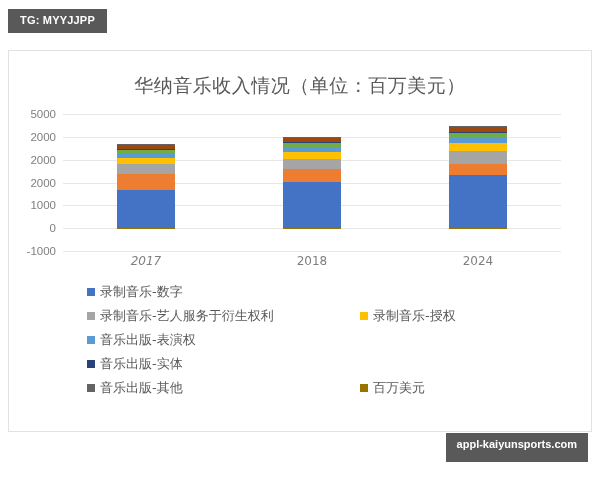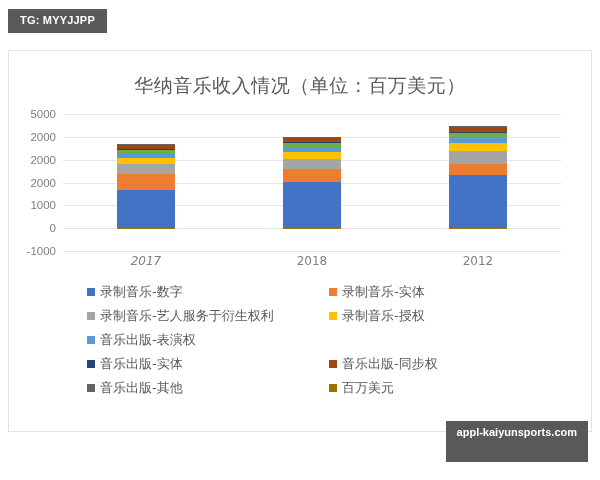--- a/index.html
+++ b/index.html
@@ -68,39 +68,40 @@
     margin-top:3px;
   }
   
   #legend{
     position:absolute;left:78px;top:232px;
     width:470px;
   }
   .legend-row{
     display:flex;
     margin-bottom:6px;
+    gap:31px;
   }
   .legend-item{
     display:flex;align-items:center;
     font-size:13px;color:#595959;
     font-family:"DejaVu Sans","Liberation Sans",sans-serif;
     white-space:nowrap;
   }
   .legend-item.col-a{width:242px;}
   .legend-swatch{
     width:8px;height:8px;
     margin-right:5px;
     flex:0 0 auto;
   }
   
   #watermark{
     position:absolute;right:12px;bottom:18px;
     background:#595959;color:#ffffff;
     font-size:11px;font-weight:bold;
-    padding:6px 11px 24px 11px;line-height:1;
+    padding:6px 11px 12px 11px;line-height:1;
   }
 </style>
 </head>
 <body>
 
 <div id="tg-badge">TG: MYYJJPP</div>
 
 <div id="chart-card">
 
   <div id="chart-title">华纳音乐收入情况（单位：百万美元）</div>
@@ -161,34 +162,30 @@
             <div class="seg" title="录制音乐-实体: 500" style="background: rgb(237, 125, 49); top: 49.7767px; height: 11.4167px;"></div>
             <div class="seg" title="录制音乐-艺人服务于衍生权利: 560" style="background: rgb(165, 165, 165); top: 36.99px; height: 12.7867px;"></div>
             <div class="seg" title="录制音乐-授权: 330" style="background: rgb(255, 192, 0); top: 29.455px; height: 7.535px;"></div>
             <div class="seg" title="音乐出版-表演权: 240" style="background: rgb(91, 155, 213); top: 23.975px; height: 5.48px;"></div>
             <div class="seg" title="音乐出版-数字: 250" style="background: rgb(112, 173, 71); top: 18.2667px; height: 5.70833px;"></div>
             <div class="seg" title="音乐出版-实体: 30" style="background: rgb(38, 68, 120); top: 17.5817px; height: 1px;"></div>
             <div class="seg" title="音乐出版-同步权: 210" style="background: rgb(158, 72, 14); top: 12.7867px; height: 4.795px;"></div>
             <div class="seg" title="音乐出版-其他: 30" style="background: rgb(99, 99, 99); top: 12.1017px; height: 1px;"></div>
             <div class="seg" title="内部冲抵: -20" style="background: rgb(153, 115, 0); top: 114.167px; height: 1px;"></div>
           </div>
-          <div class="xtick">2012</div>
+          <div class="xtick">2024</div>
         </div>
       </div>
   </div>
 
   <div id="legend">
       <div class="legend-row">
         <div class="legend-item col-a">
           <span class="legend-swatch" style="background: rgb(68, 114, 196);"></span>
           <span>录制音乐-数字</span>
-        </div>
-        <div class="legend-item">
-          <span class="legend-swatch" style="background: rgb(237, 125, 49);"></span>
-          <span>录制音乐-实体</span>
         </div>
       </div>
       <div class="legend-row">
         <div class="legend-item col-a">
           <span class="legend-swatch" style="background: rgb(165, 165, 165);"></span>
           <span>录制音乐-艺人服务于衍生权利</span>
         </div>
         <div class="legend-item">
           <span class="legend-swatch" style="background: rgb(255, 192, 0);"></span>
           <span>录制音乐-授权</span>
@@ -198,24 +195,20 @@
         <div class="legend-item col-a">
           <span class="legend-swatch" style="background: rgb(91, 155, 213);"></span>
           <span>音乐出版-表演权</span>
         </div>
       </div>
       <div class="legend-row">
         <div class="legend-item col-a">
           <span class="legend-swatch" style="background: rgb(38, 68, 120);"></span>
           <span>音乐出版-实体</span>
         </div>
-        <div class="legend-item">
-          <span class="legend-swatch" style="background: rgb(158, 72, 14);"></span>
-          <span>音乐出版-同步权</span>
-        </div>
       </div>
       <div class="legend-row">
         <div class="legend-item col-a">
           <span class="legend-swatch" style="background: rgb(99, 99, 99);"></span>
           <span>音乐出版-其他</span>
         </div>
         <div class="legend-item">
           <span class="legend-swatch" style="background: rgb(153, 115, 0);"></span>
           <span>百万美元</span>
         </div>

